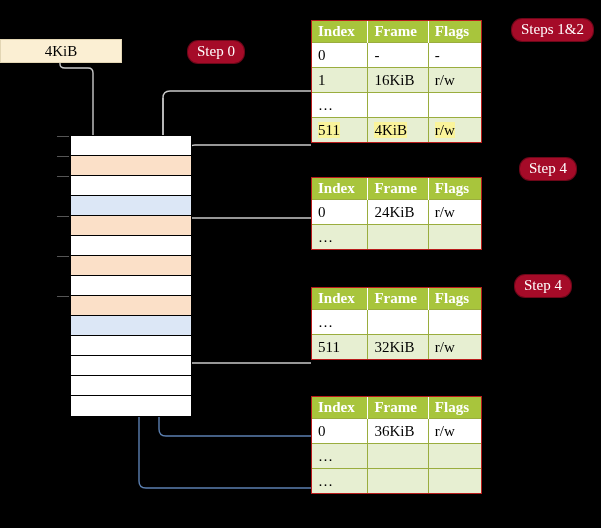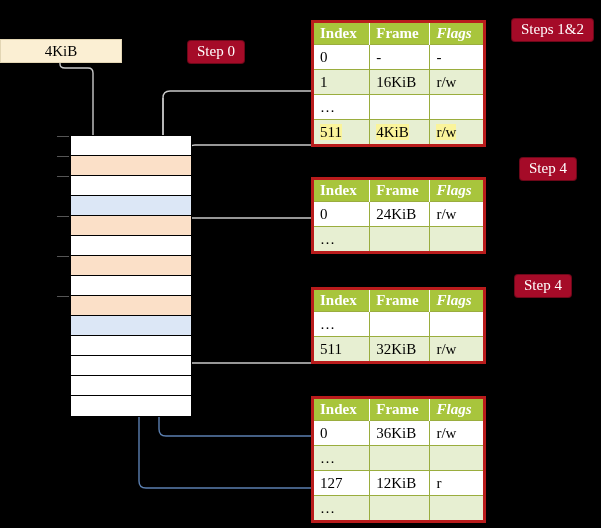--- a/index.html
+++ b/index.html
@@ -4,34 +4,34 @@
 <style>
   html,body{margin:0;padding:0;background:#000;}
   body{width:601px;height:528px;position:relative;overflow:hidden;
        font-family:"Liberation Serif",serif;color:#000;}
 
   .stage{position:absolute;left:0;top:0;width:601px;height:528px;}
 
   
   .badge{position:absolute;background:#A50B28;color:#fff;
          font-family:"Liberation Serif",serif;font-size:15px;
-         padding:2px 9px 3px 9px;border-radius:3px;white-space:nowrap;
+         padding:2px 9px 3px 9px;border-radius:10px;white-space:nowrap;
          line-height:1.15;box-shadow:0 0 0 1px #6d0719;}
 
   
   .kib-box{position:absolute;background:#FBEFD3;border:1px solid #e3d6b4;
            font-size:15px;text-align:center;line-height:22px;}
 
   
-  .ptable{position:absolute;border:3px solid #b91c1c;border-collapse:collapse;
+  .ptable{position:absolute;border:1px solid #b91c1c;border-collapse:collapse;
           background:#fff;}
   .ptable table{border-collapse:collapse;width:100%;}
   .ptable th{background:#A8C53C;color:#fff;font-weight:bold;font-size:15px;
              text-align:left;padding:2px 6px;border-right:1px solid #fff;}
-  .ptable th:last-child{border-right:none;font-style:italic;}
+  .ptable th:last-child{border-right:none;}
   .ptable td{font-size:15px;padding:2px 6px;border-right:1px solid #9aad3e;
              border-top:1px solid #9aad3e;height:20px;}
   .ptable td:last-child{border-right:none;}
   .ptable tr.alt td{background:#E7EFD2;}
   .ptable tr.plain td{background:#fff;}
   .ptable td .hl{background:#FAF49B;}
 
   
   .memcol{position:absolute;border:1px solid #000;background:#fff;}
   .memrow{border-bottom:1px solid #000;box-sizing:border-box;}
@@ -224,25 +224,20 @@
           <tr class="plain">
             <td>0</td>
             <td>36KiB</td>
             <td>r/w</td>
           </tr>
           <tr class="alt">
             <td>…</td>
             <td></td>
             <td></td>
           </tr>
-          <tr class="plain">
-            <td>127</td>
-            <td>12KiB</td>
-            <td>r</td>
-          </tr>
           <tr class="alt">
             <td>…</td>
             <td></td>
             <td></td>
           </tr>
         </tbody>
       </table>
     </div>
 
 </div>

